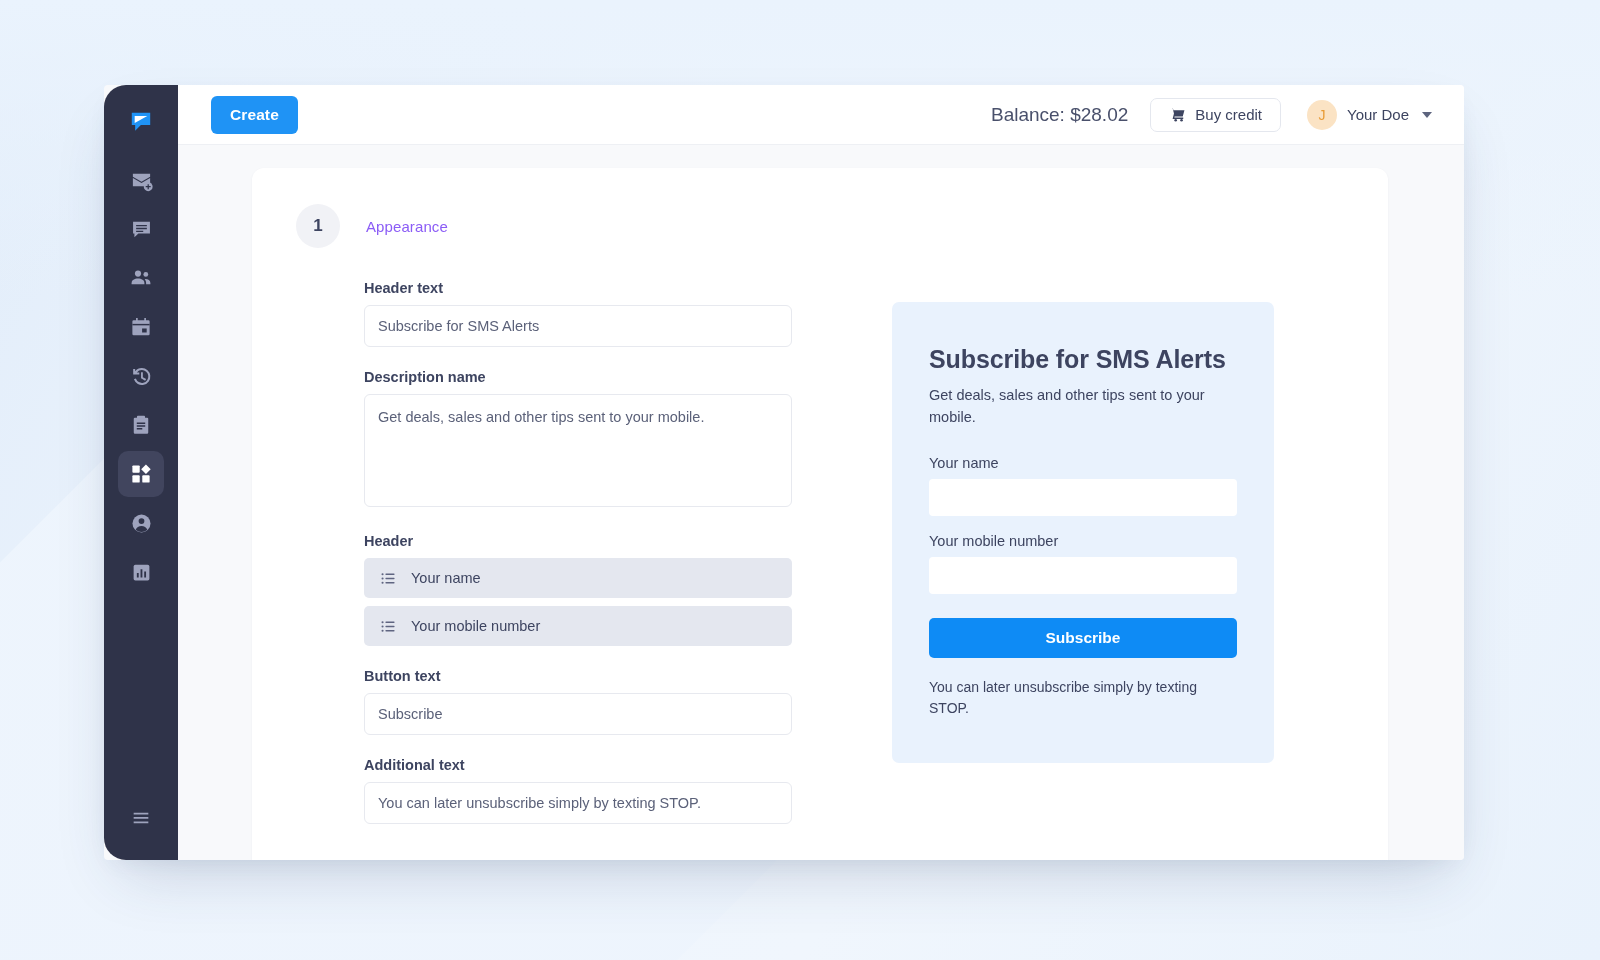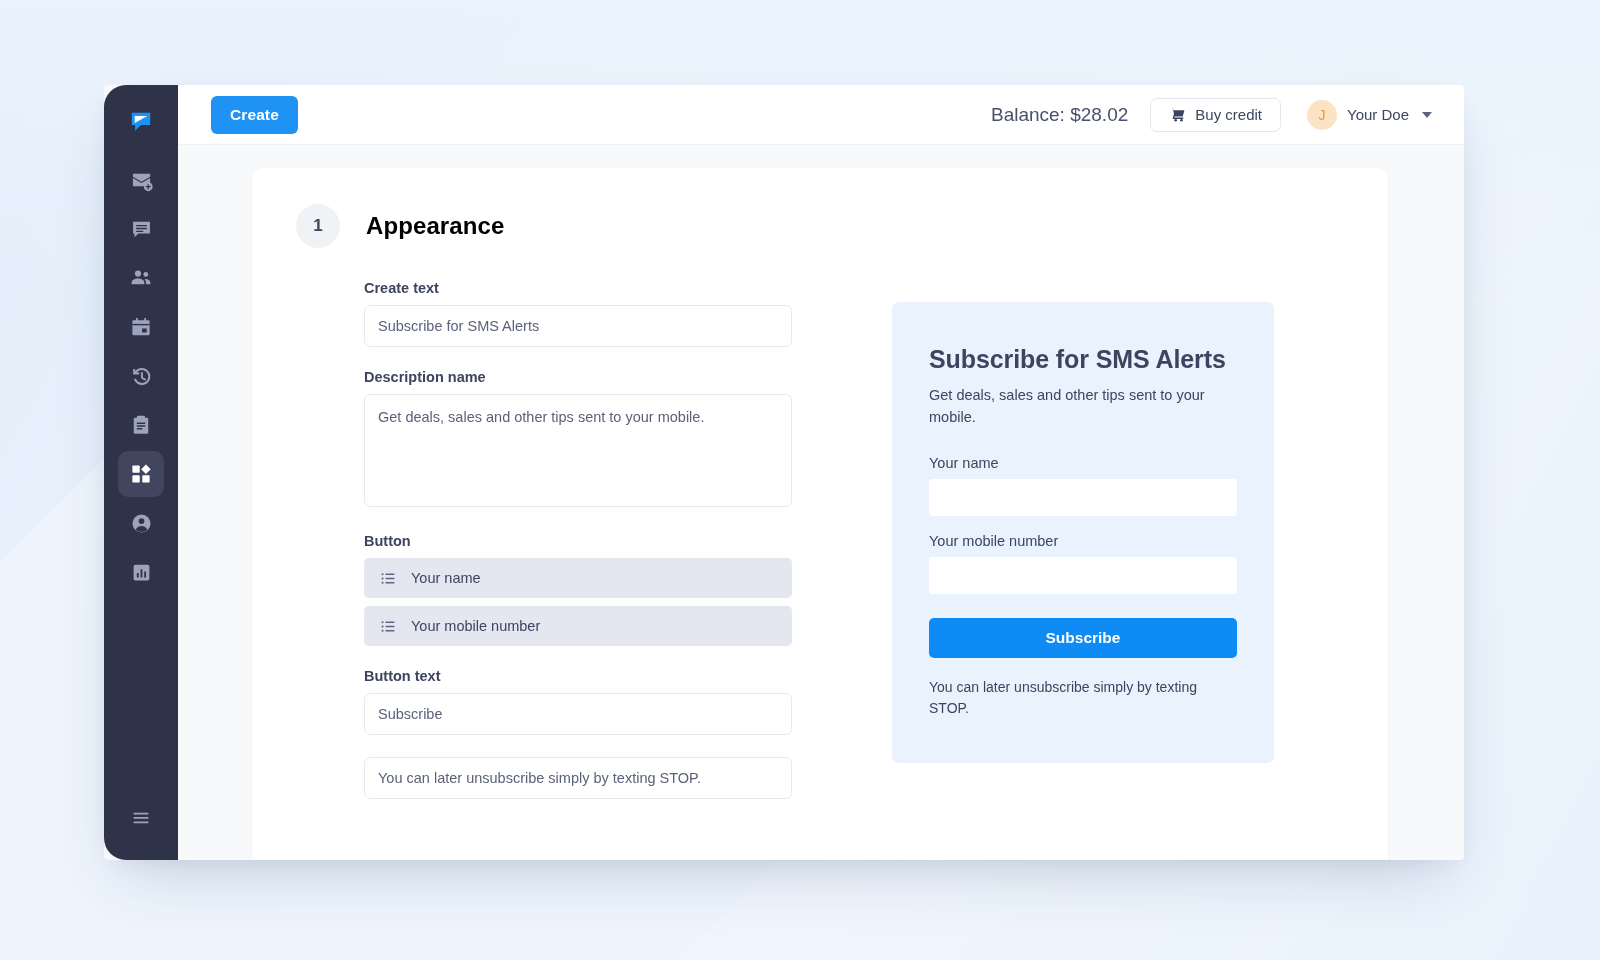--- a/index.html
+++ b/index.html
@@ -198,23 +198,23 @@
     border-radius: 50%;
     background: #f1f2f6;
     color: #3d4460;
     font-size: 17px;
     font-weight: bold;
     display: flex;
     align-items: center;
     justify-content: center;
   }
   #step-title {
-    font-size: 24px;
-    font-weight: bold;
-    color: #000000;
+    font-size: 15px;
+    font-weight: normal;
+    color: #8b5cf6;
     letter-spacing: .1px;
   }
 
   
   #card-columns {
     display: flex;
     padding-left: 112px;
     gap: 100px;
   }
   #form-column { width: 428px; flex: 0 0 428px; }
@@ -484,31 +484,31 @@
           <div id="step-header">
             <span id="step-badge">1</span>
             <h1 id="step-title">Appearance</h1>
           </div>
 
           <div id="card-columns">
 
             <div id="form-column">
 
               <div class="field-group">
-                <div class="field-label">Create text</div>
+                <div class="field-label">Header text</div>
                 <input class="text-input" type="text" placeholder="Subscribe for SMS Alerts" style="">
               </div>
 
               <div class="field-group">
                 <div class="field-label">Description name</div>
                 <textarea class="text-area" placeholder="Get deals, sales and other tips sent to your mobile." style=""></textarea>
               </div>
 
               <div class="field-group">
-                <div class="field-label">Button</div>
+                <div class="field-label">Header</div>
 
                 <div class="field-row">
                   <span>
                     <svg class="rowicon" width="17" height="17" viewBox="0 0 24 24">
                       <circle cx="3.6" cy="6" r="1.5"></circle>
                         <rect x="7.6" y="5.1" width="13" height="1.8" rx=".9"></rect>
                       <circle cx="3.6" cy="12" r="1.5"></circle>
                         <rect x="7.6" y="11.1" width="13" height="1.8" rx=".9"></rect>
                       <circle cx="3.6" cy="18" r="1.5"></circle>
                         <rect x="7.6" y="17.1" width="13" height="1.8" rx=".9"></rect>
@@ -531,20 +531,21 @@
                   <span class="row-label">Your mobile number</span>
                 </div>
               </div>
 
               <div class="field-group">
                 <div class="field-label">Button text</div>
                 <input class="text-input" type="text" placeholder="Subscribe" style="">
               </div>
 
               <div class="field-group">
+                <div class="field-label">Additional text</div>
                 <input class="text-input" type="text" placeholder="You can later unsubscribe simply by texting STOP." style="">
               </div>
             </div>
 
             <div id="preview-column">
               <div id="preview-panel">
 
                 <h2 id="preview-heading">Subscribe for SMS Alerts</h2>
                 <p id="preview-description">Get deals, sales and other tips sent to your mobile.</p>
 

